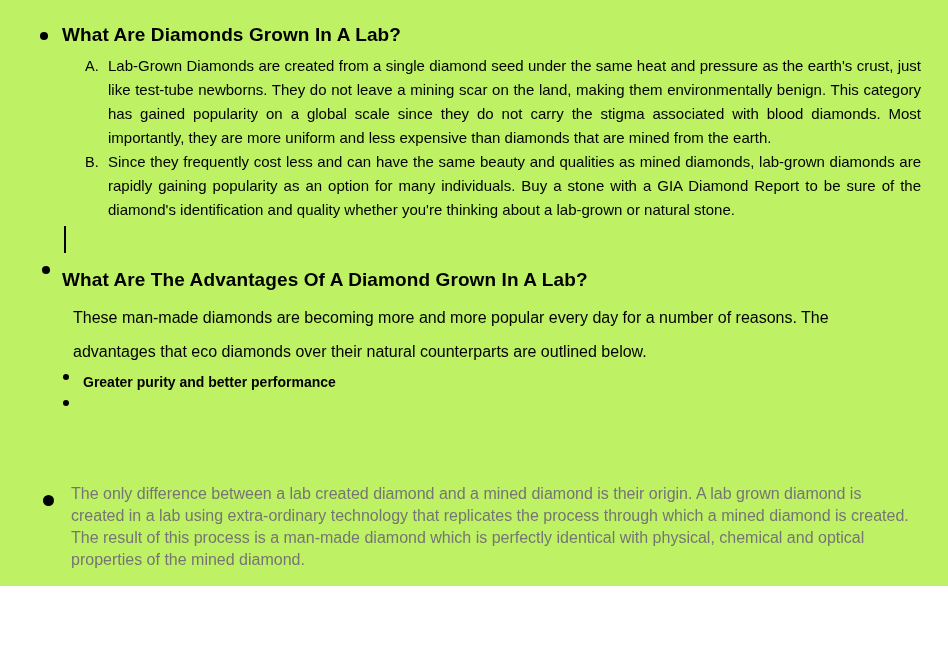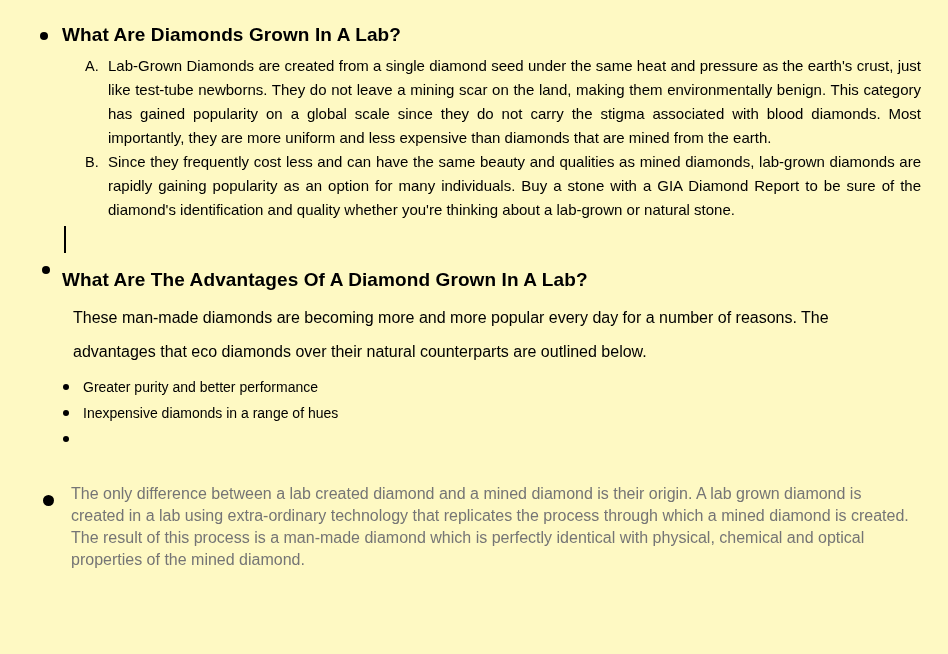--- a/index.html
+++ b/index.html
@@ -5,22 +5,22 @@
   * { margin: 0; padding: 0; box-sizing: border-box; }
   html, body {
     width: 948px; height: 654px;
     background: #ffffff;
     font-family: "Liberation Sans", sans-serif;
     color: #000000;
     overflow: hidden;
   }
   .page {
     position: relative;
-    width: 948px; height: 654px;
-    background: #fef9c3;
+    width: 948px; height: 586px;
+    background: #bef264;
     padding-left: 12px;
   }
 
   
   .dot {
     position: absolute;
     border-radius: 50%;
     background: #000000;
   }
   .h1-dot  { left: 40px; top: 32px;  width: 8px;  height: 8px; }
@@ -79,23 +79,24 @@
   }
 
   
   .advantages {
     position: absolute;
     left: 63px; top: 374px;
     list-style: none;
   }
   .advantages li {
     display: flex;
-    align-items: center;
+    align-items: flex-start;
     height: 26px;
     font-size: 14px;
+    font-weight: bold;
   }
   .adv-dot {
     flex: 0 0 6px;
     width: 6px; height: 6px;
     border-radius: 50%;
     background: #000000;
     margin-right: 14px;
   }
 
   
@@ -134,23 +135,19 @@
 
   <p class="intro">These man-made diamonds are becoming more and more popular every day for a number of reasons. The advantages that eco diamonds over their natural counterparts are outlined below.</p>
 
   <ul class="advantages">
     <li>
       <span class="adv-dot"></span>
       <span>Greater purity and better performance</span>
     </li>
     <li>
       <span class="adv-dot"></span>
-      <span>Inexpensive diamonds in a range of hues</span>
-    </li>
-    <li>
-      <span class="adv-dot"></span>
     </li>
   </ul>
 
   <span class="dot note-dot"></span>
   <p class="note">The only difference between a lab created diamond and a mined diamond is their origin. A lab grown diamond is created in a lab using extra-ordinary technology that replicates the process through which a mined diamond is created. The result of this process is a man-made diamond which is perfectly identical with physical, chemical and optical properties of the mined diamond.</p>
 
 </div>
 
 </body></html>

